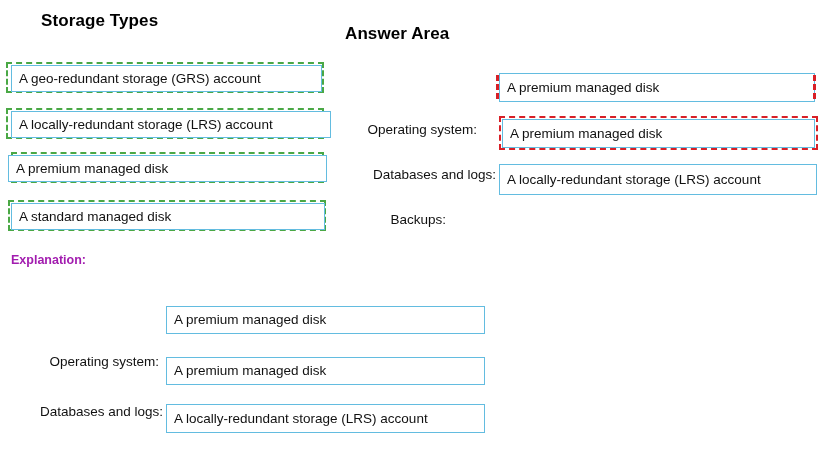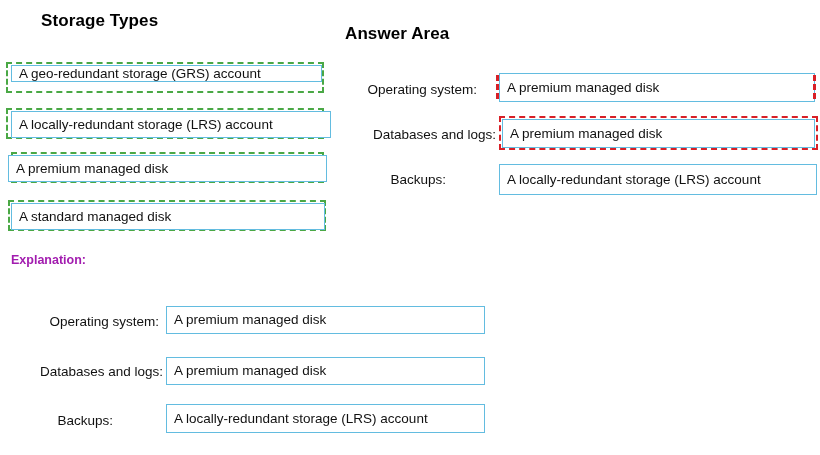--- a/index.html
+++ b/index.html
@@ -75,29 +75,30 @@
     background: transparent;
     pointer-events: none;
   }
 
   
   .row-label {
     font-size: 13.5px;
     white-space: nowrap;
     text-align: right;
     color: #111111;
+    margin-top: 40px;
   }
 </style>
 </head>
 <body>
 
 <div class="abs heading" style="left:9px; top:11px;margin-left:32px;">Storage Types</div>
 
 <div class="abs ann-green" style="left:6px; top:62px; width:318px; height:31px;"></div>
-<div class="abs box" style="left:11px; top:65px; width:311px; height:17px;">
+<div class="abs box" style="left:11px; top:65px; width:311px; height:27px;">
   <span class="box-text">A geo-redundant storage (GRS) account</span>
 </div>
 
 <div class="abs ann-green" style="left:6px; top:108px; width:318px; height:31px;"></div>
 <div class="abs box" style="left:11px; top:111px; width:320px; height:27px;">
   <span class="box-text">A locally-redundant storage (LRS) account</span>
 </div>
 
 <div class="abs ann-green" style="left:11px; top:152px; width:313px; height:31px;"></div>
 <div class="abs box" style="left:8px; top:155px; width:319px; height:27px;">

